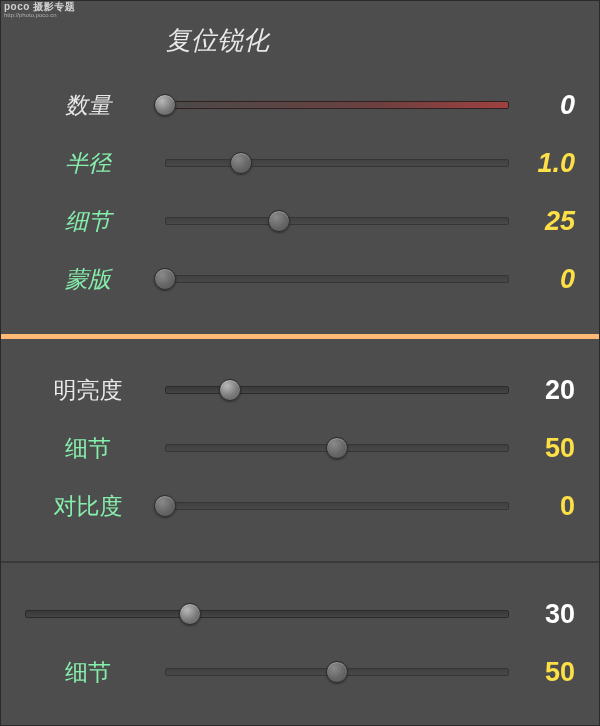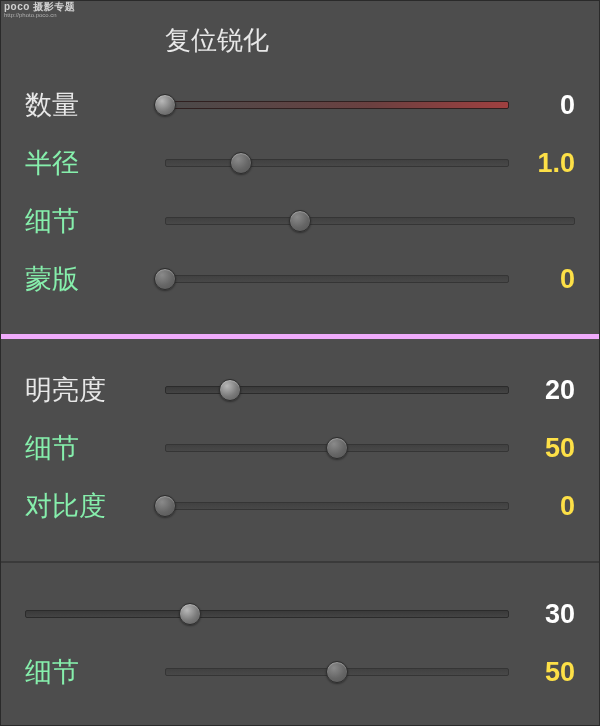--- a/index.html
+++ b/index.html
@@ -29,40 +29,40 @@
     }
     .panel {
       display: flex;
       flex-direction: column;
       height: 100%;
       border: 1px solid #2a2a2a;
     }
     .section {
       padding: 22px 24px 26px 24px;
     }
-    .sec-sharp { border-bottom: 5px solid #f0abfc; }
+    .sec-sharp { border-bottom: 5px solid #fdba74; font-style: italic; }
     .sec-noise-lum { border-bottom: 2px solid #3a3a3a; }
     .heading {
       font-size: 26px;
       color: #e8e8e8;
       text-align: left;
       padding-left: 140px;
       margin-bottom: 18px;
       font-weight: normal;
     }
     .row {
       display: flex;
       align-items: center;
       height: 58px;
     }
     .lbl {
       width: 140px;
-      text-align: left;
+      text-align: center;
       padding-right: 14px;
-      font-size: 27px;
+      font-size: 23px;
       color: #e8e8e8;
       white-space: nowrap;
       font-weight: normal;
     }
     .lbl.dim { color: #86efac; }
     .slider-wrap {
       flex: 1;
       position: relative;
       height: 24px;
     }
@@ -136,20 +136,21 @@
       </div>
       <div class="val dim">1.0</div>
     </div>
 
     <div class="row">
       <div class="lbl dim">细节</div>
       <div class="slider-wrap">
         <div class="track dim"></div>
         <div class="thumb dim" style="left:33%"></div>
       </div>
+      <div class="val dim">25</div>
     </div>
 
     <div class="row">
       <div class="lbl dim">蒙版</div>
       <div class="slider-wrap">
         <div class="track dim"></div>
         <div class="thumb dim" style="left:0%"></div>
       </div>
       <div class="val dim">0</div>
     </div>

